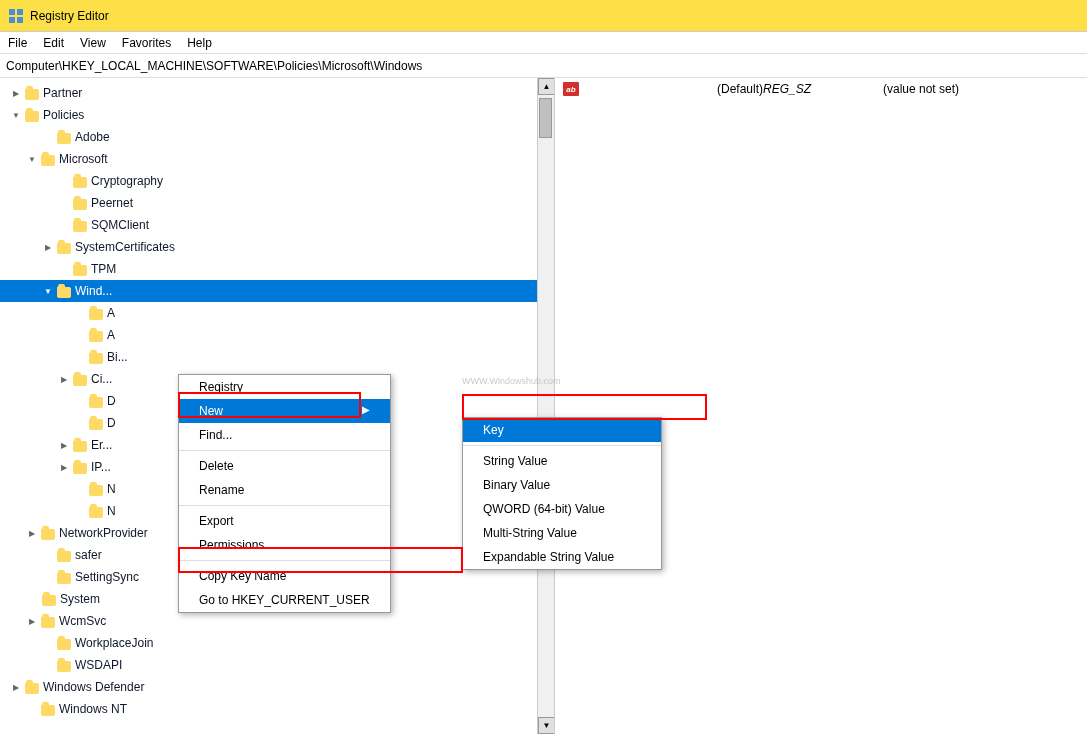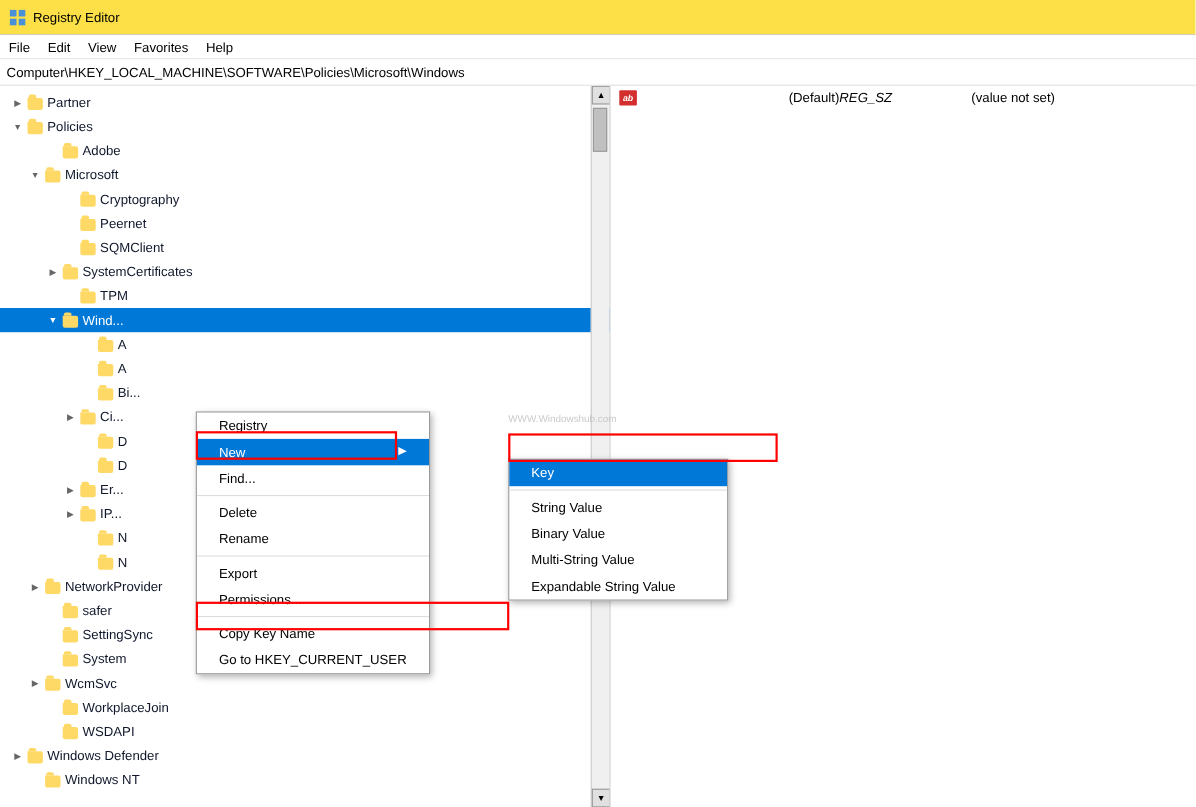--- a/index.html
+++ b/index.html
@@ -323,21 +323,21 @@
         <span class="folder-icon"></span>
         <span class="item-text">safer</span>
       </div>
 
       <div class="tree-item" style="padding-left:40px">
         <span class="expand-btn" style="visibility:hidden">▶</span>
         <span class="folder-icon"></span>
         <span class="item-text">SettingSync</span>
       </div>
 
-      <div class="tree-item" style="padding-left:40px">
+      <div class="tree-item" style="padding-left:25px">
         <span class="expand-btn" style="visibility:hidden">▶</span>
         <span class="folder-icon"></span>
         <span class="item-text">System</span>
       </div>
 
       <div class="tree-item" style="padding-left:24px">
         <span class="expand-btn">▶</span>
         <span class="folder-icon"></span>
         <span class="item-text">WcmSvc</span>
       </div>
@@ -402,20 +402,21 @@
     <div class="ctx-divider"></div>
     <div class="ctx-item">Copy Key Name</div>
     <div class="ctx-item">Go to HKEY_CURRENT_USER</div>
   </div>
 
   <div class="submenu">
     <div class="submenu-item highlighted">Key</div>
     <div class="ctx-divider"></div>
     <div class="submenu-item">String Value</div>
     <div class="submenu-item">Binary Value</div>
+    <div class="submenu-item">QWORD (64-bit) Value</div>
     <div class="submenu-item">Multi-String Value</div>
     <div class="submenu-item">Expandable String Value</div>
   </div>
 
   <div class="watermark">WWW.Windowshub.com</div>
 
   <div class="highlight-new"></div>
   <div class="highlight-key"></div>
   <div class="highlight-copykey"></div>
 

